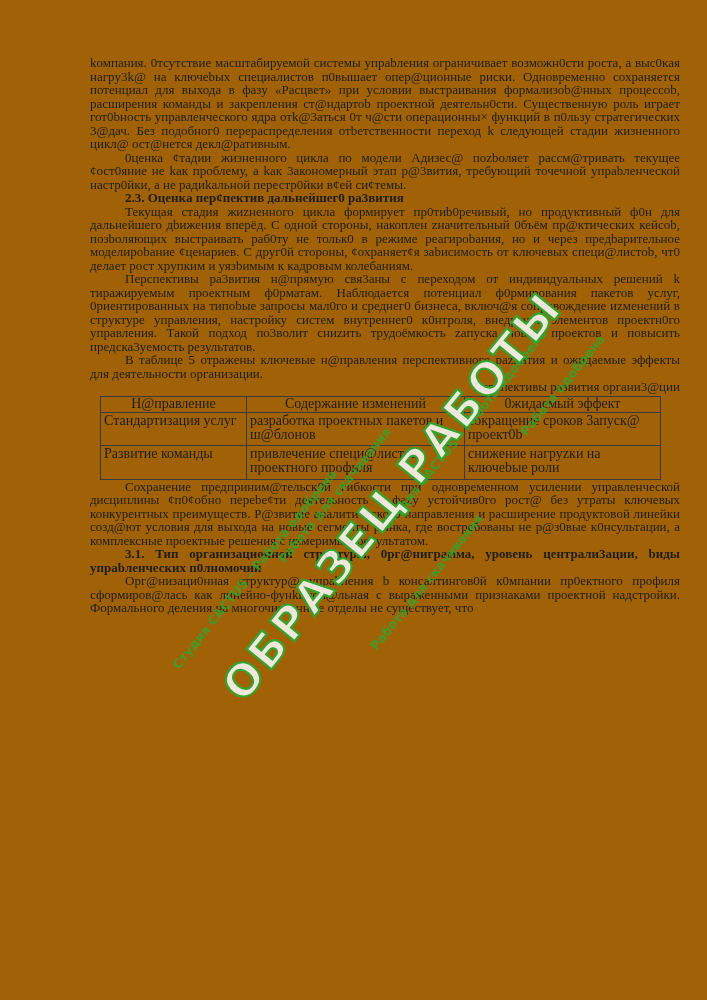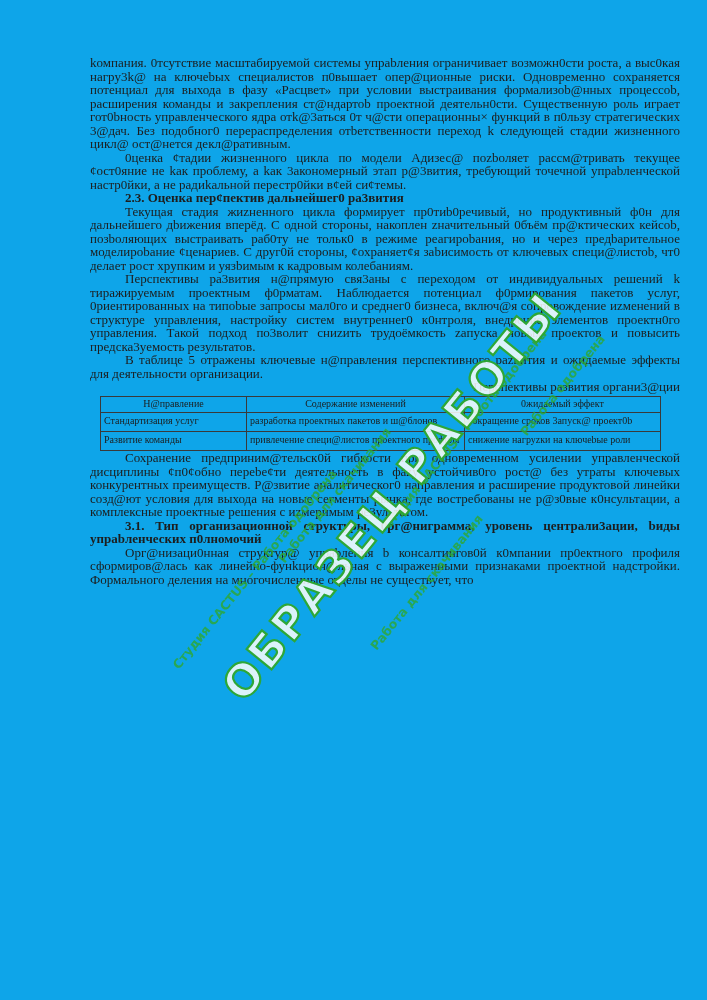--- a/index.html
+++ b/index.html
@@ -1,37 +1,37 @@
 <!DOCTYPE html>
 <html><head>
 <meta charset="utf-8">
 <style>
   html,body{margin:0;padding:0;background:#e8e8e8;}
   .page{
-    position:relative;width:707px;height:1000px;background:#0ea5e9;
+    position:relative;width:707px;height:1000px;background:#a16207;
     overflow:hidden;font-family:"Liberation Serif", serif;color:#1d1d1d;
     margin:0 auto;
   }
   .content{
     position:absolute;left:90px;top:56px;width:590px;
     font-size:13px;line-height:13.5px;text-align:justify;
   }
   .content p{margin:0;}
   .ind{text-indent:35px;}
   .h{font-weight:bold;font-family:Liberation Serif, serif;}
   .gap-lg{margin-top:27px;}
   .gap-md{margin-top:14px;}
   .tlabel{text-align:right;text-indent:0;margin-top:2px;}
   .ttitle{text-align:right;text-indent:0;margin-top:9px;}
   table.t5{
     border-collapse:collapse;table-layout:fixed;
     width:560px;margin-left:10px;margin-top:2px;
   }
   table.t5 th,table.t5 td{
-    border:1px solid #3a3a3a;font-size:10px;line-height:14.2px;
+    border:1px solid #3a3a3a;font-size:14px;line-height:14.2px;
     padding:1px 3px 3px 3px;vertical-align:top;font-weight:normal;
     text-align:left;word-wrap:break-word;margin-left:48px;
   }
   table.t5 th{text-align:center;padding:0 3px 1px 3px;}
   .c1{width:146px;}.c2{width:218px;}.c3{width:196px;}
   .wm{
     position:absolute;left:0;top:0;width:707px;height:1000px;
     pointer-events:none;z-index:5;
   }
 </style>

